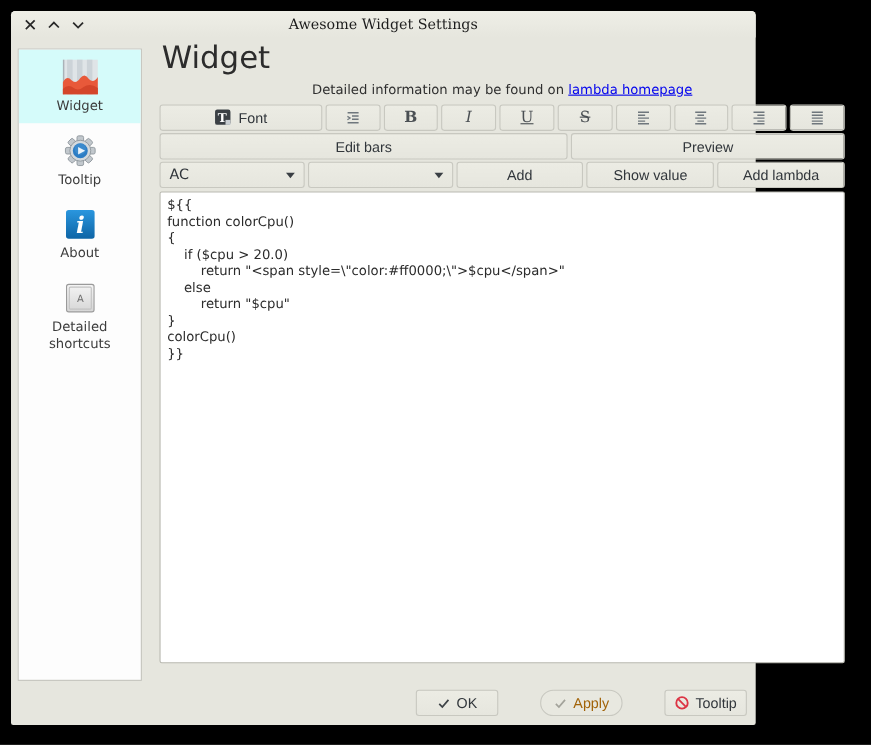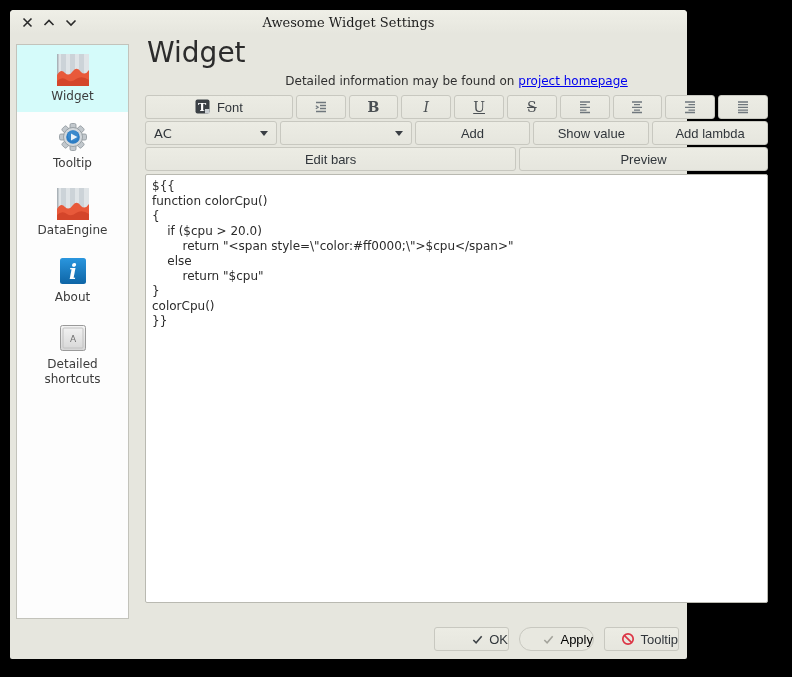--- a/index.html
+++ b/index.html
@@ -50,24 +50,24 @@
                  border-top:5px solid #3a3f44; }
   .flex3 { flex:2.99; } .flex2 { flex:2; }
 
   .editor { width:623px; height:429px; margin-top:1px; background:#fff; border:1px solid #b9b9b1;
             border-radius:2px; resize:none; outline:none; padding:4px 6px;
             font-family:"DejaVu Sans","Liberation Sans",sans-serif; font-size:12px; line-height:15px;
             color:#2b2b2b; white-space:pre; overflow:auto; }
 
   
   .footer { position:absolute; right:8px; bottom:8px; display:flex; gap:10px; }
-  .f-btn { width:75px; height:24px; display:flex; align-items:center; justify-content:flex-end; gap:5px;
+  .f-btn { width:75px; height:24px; display:flex; align-items:center; justify-content:center; gap:5px;
            background:linear-gradient(#ecece4,#e6e6de); border:1px solid #c8c8c0; border-radius:3px;
-           font-size:13px; color:#31363b; cursor:pointer; }
-  .f-btn.disabled { color:#000000; background:#e8e8e0; cursor:default;border-radius:12px; }
+           font-size:13px; color:#31363b; cursor:pointer;margin-left:28px; }
+  .f-btn.disabled { color:#a16207; background:#e8e8e0; cursor:default;border-radius:12px; }
 
   svg { display:block; }
 </style>
 </head>
 <body>
 
 <div class="canvas">
   <div class="window">
 
     <div class="titlebar">
@@ -119,32 +119,20 @@
           <circle cx="16" cy="16" r="9.5" fill="#d4d9dd" stroke="#8d959b" stroke-width="0.8"></circle>
           <circle cx="16" cy="16" r="6.8" fill="#2d7dc4"></circle>
           <circle cx="16" cy="14.5" r="5.2" fill="#4795d6" opacity="0.55"></circle>
           <polygon points="14,12.6 20.4,16 14,19.4" fill="#eaf3fa"></polygon>
         </svg>
         <span class="side-label">Tooltip</span>
       </div>
 
 
 
-      <div class="side-item">
-        <svg width="32" height="32" viewBox="0 0 32 32">
-          <rect width="32" height="32" fill="#dfe4e7"></rect>
-          <rect x="4" width="5" height="32" fill="#ccd3d8"></rect>
-            <rect x="13" width="5" height="32" fill="#ccd3d8"></rect>
-          <rect x="22" width="5" height="32" fill="#ccd3d8"></rect>
-            <rect x="0" width="1.5" height="32" fill="#aab2b8"></rect>
-          <path d="M0,32 L0,21 Q4,14 8,19 Q12,23 16,17 Q20,12 24,18 Q28,22 32,16 L32,32 Z" fill="#e8593a"></path>
-          <path d="M0,32 L0,27 Q5,22 10,26 Q14,29 19,25 Q25,21 32,26 L32,32 Z" fill="#d4452a"></path>
-        </svg>
-        <span class="side-label">DataEngine</span>
-      </div>
 
       <div class="side-item">
         <svg width="32" height="32" viewBox="0 0 32 32">
           <defs>
               <linearGradient id="bg" x1="0" y1="0" x2="0" y2="1">
             <stop offset="0" stop-color="#2a96de"></stop>
                 <stop offset="1" stop-color="#0e65a6"></stop>
           </linearGradient>
             </defs>
           <rect x="3" y="3" width="26" height="26" rx="2.5" fill="url(#bg)"></rect>
@@ -167,21 +155,21 @@
         </svg>
         <span class="side-label">Detailed shortcuts</span>
       </div>
     </div>
 
     <div class="main">
       <div class="page-title">Widget</div>
 
       <div class="info-line">
         <span>Detailed information may be found on</span>
-        <a>project homepage</a>
+        <a>lambda homepage</a>
       </div>
 
       
       <div class="btn-row">
         <button class="btn btn-font">
           <svg width="16" height="16" viewBox="0 0 16 16">
             <rect x="0.5" y="0.5" width="14" height="14" rx="2" fill="#3b4045"></rect>
             <text x="7" y="11.5" font-size="11" font-family="DejaVu Serif,serif" font-weight="bold" fill="#ffffff" text-anchor="middle">T</text>
             <rect x="10" y="10" width="4.5" height="4.5" fill="#c9ced2"></rect>
           </svg>
@@ -227,20 +215,30 @@
                 <path d="M3,2 H13 M6.5,4.7 H13 M3,7.4 H13 M6.5,10.1 H13 M3,12.5 H13"></path>
               </g>
           </svg>
         </button>
         <button class="btn">
           <svg width="16" height="14" viewBox="0 0 16 14">
             <g stroke="#6f777d" stroke-width="1.3">
                 <path d="M3,2 H13 M3,4.7 H13 M3,7.4 H13 M3,10.1 H13 M3,12.5 H13"></path>
               </g>
           </svg>
+        </button>
+      </div>
+
+      
+      <div class="btn-row">
+        <button class="btn flex3">
+          <span>Edit bars</span>
+        </button>
+        <button class="btn flex2">
+          <span>Preview</span>
         </button>
       </div>
 
       
       <div class="btn-row">
         <div class="combo">
           <span>AC</span>
           <span class="combo-arrow"></span>
         </div>
         <div class="combo">
@@ -248,30 +246,20 @@
           <span class="combo-arrow"></span>
         </div>
         <button class="btn">
           <span>Add</span>
         </button>
         <button class="btn">
           <span>Show value</span>
         </button>
         <button class="btn">
           <span>Add lambda</span>
-        </button>
-      </div>
-
-      
-      <div class="btn-row">
-        <button class="btn flex3">
-          <span>Edit bars</span>
-        </button>
-        <button class="btn flex2">
-          <span>Preview</span>
         </button>
       </div>
 
       
       <textarea class="editor" spellcheck="false" style="">${{
 function colorCpu()
 {
     if ($cpu &gt; 20.0)
         return "&lt;span style=\"color:#ff0000;\"&gt;$cpu&lt;/span&gt;"
     else

